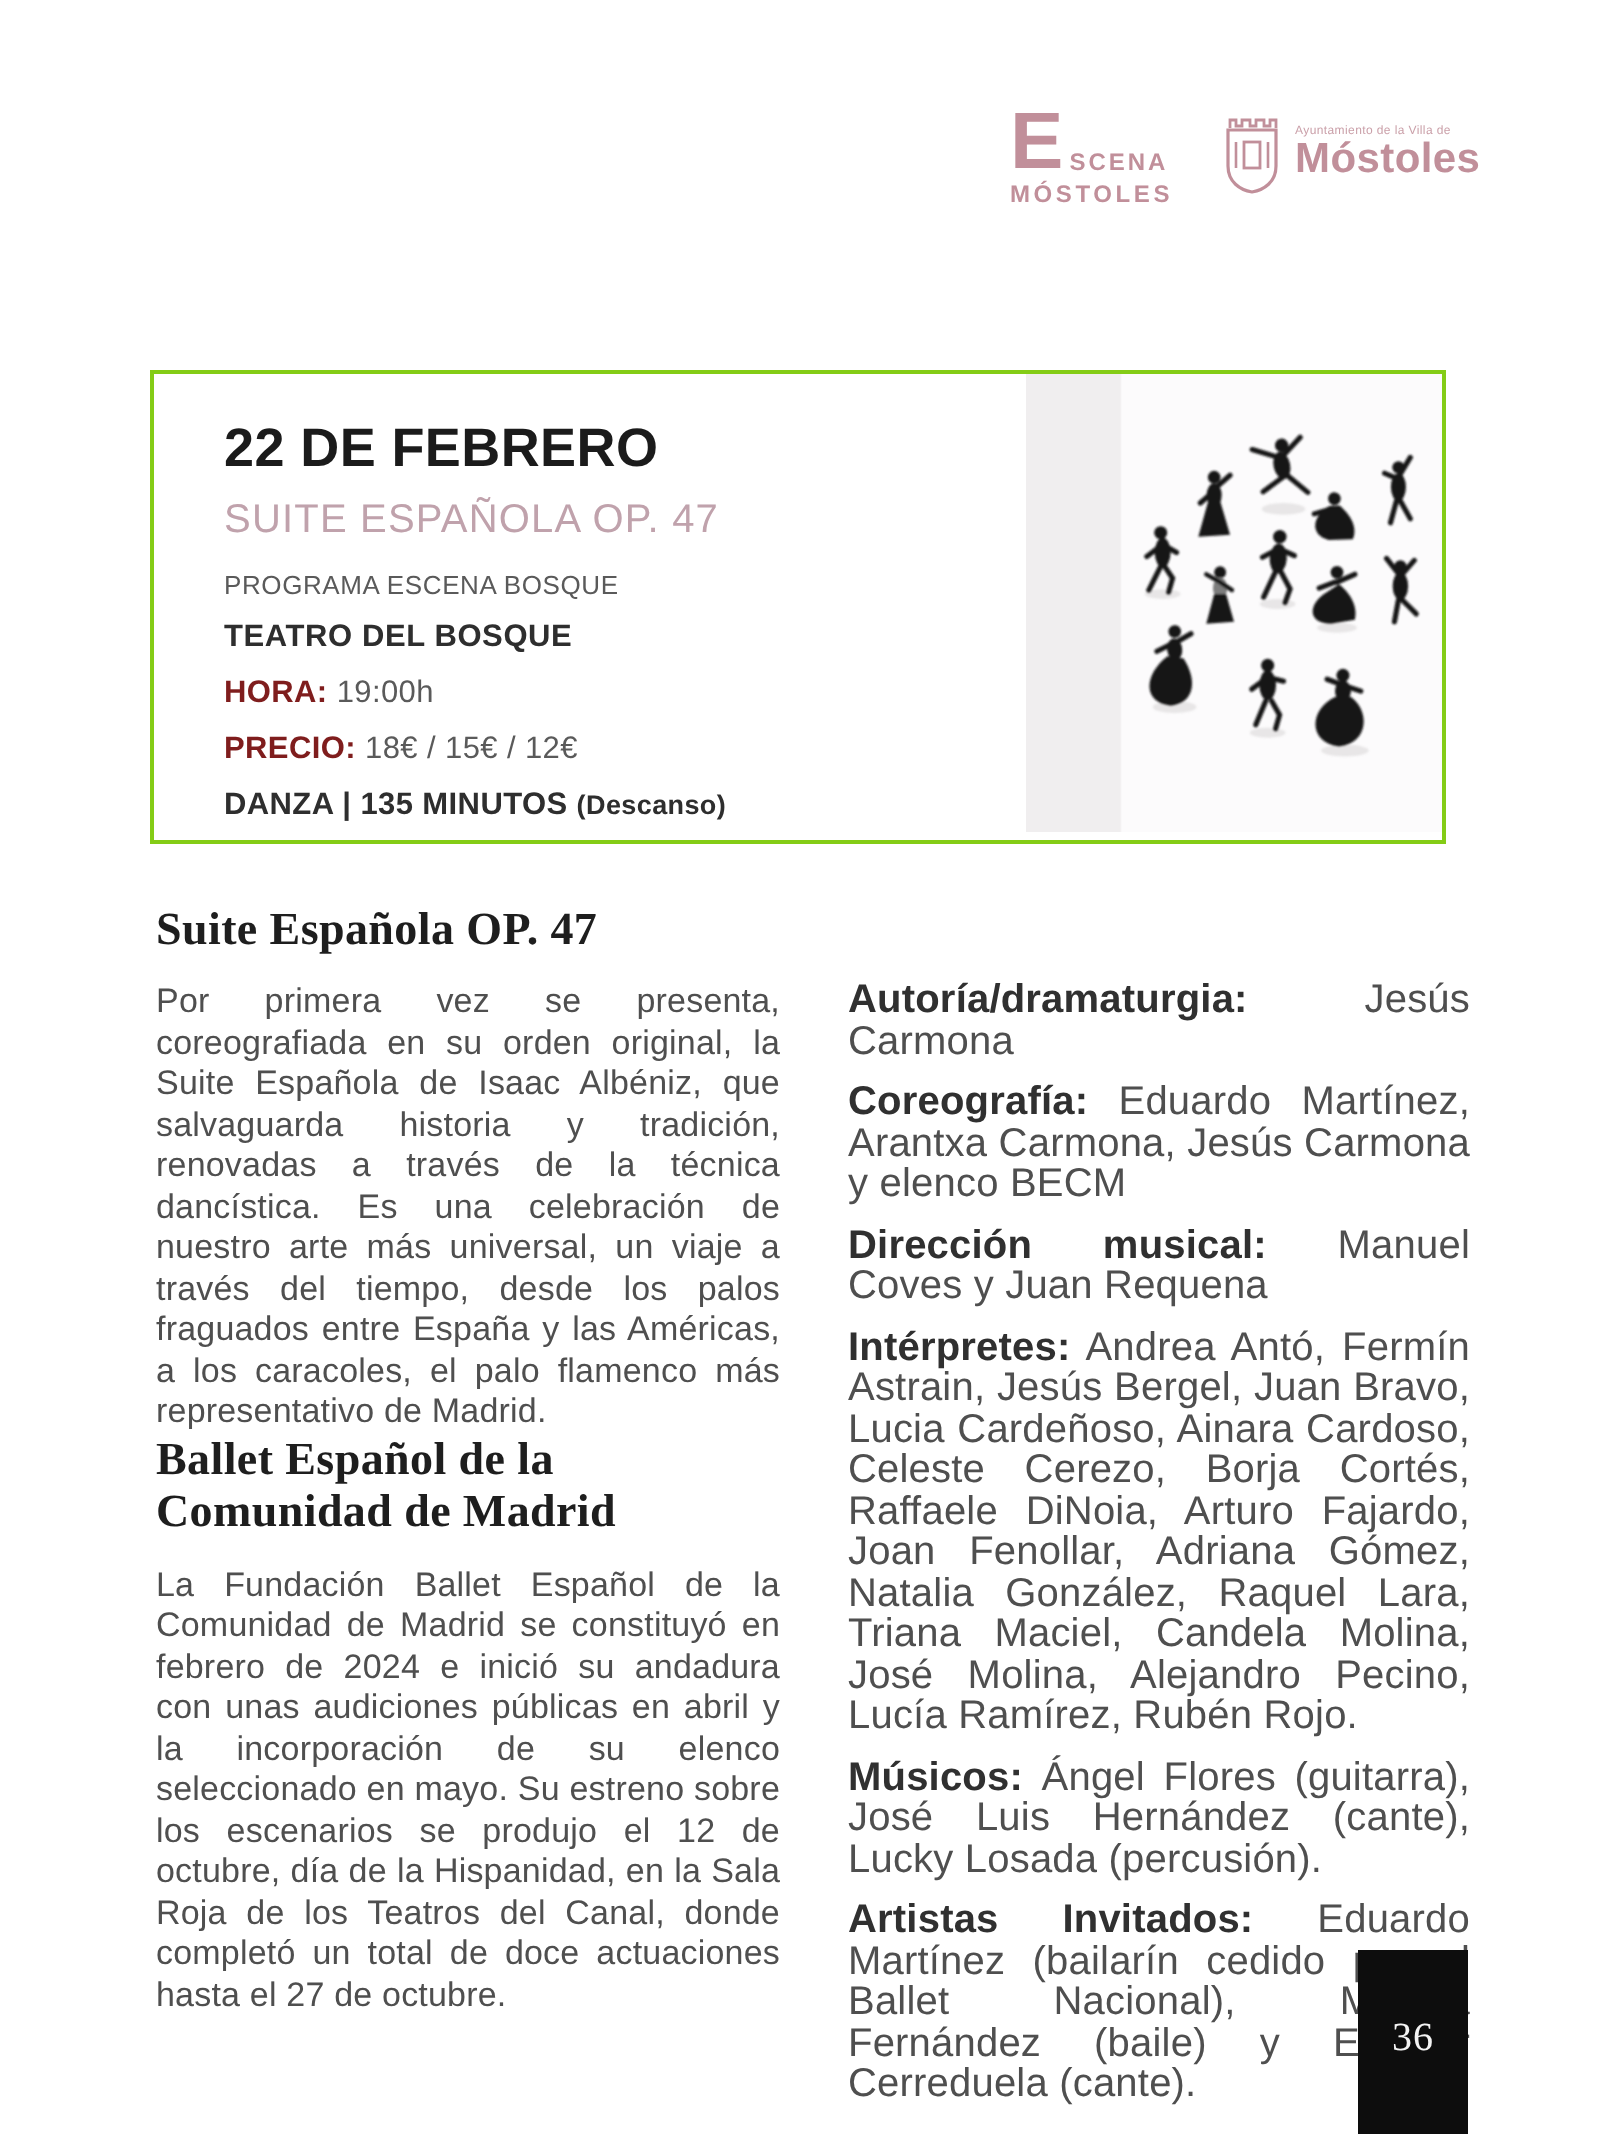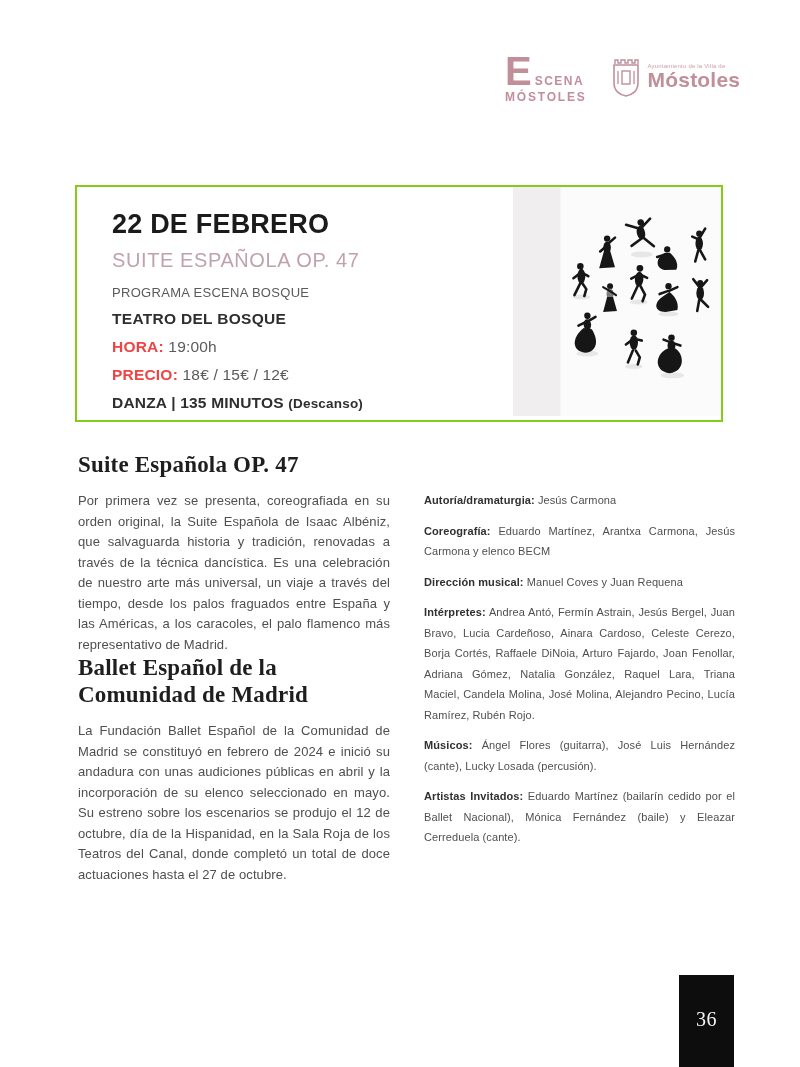--- a/index.html
+++ b/index.html
@@ -17,39 +17,39 @@
   .citylogo .txt .tiny{font-size:6px;letter-spacing:0.2px;opacity:.85;}
   .citylogo .txt .big{font-size:21px;font-weight:bold;letter-spacing:0.2px;line-height:1.05;}
 
   
   .card{position:absolute;left:75px;top:185px;width:644px;height:233px;border:2px solid #84cc16;background:#fff;}
   .card-text{position:absolute;left:35px;top:22px;width:380px;}
   .ev-date{font-size:27px;font-weight:bold;color:#1b1b1b;letter-spacing:0.2px;}
   .ev-title{font-size:20px;color:#c0a2ac;letter-spacing:0.6px;margin-top:9px;}
   .ev-program{font-size:13px;color:#5a5a5a;letter-spacing:0.3px;margin-top:13px;}
   .ev-line{font-size:15.5px;color:#5a5a5a;margin-top:10px;letter-spacing:0.2px;}
-  .ev-line b{color:#ef4444;}
+  .ev-line b{color:#7f1d1d;}
   .ev-venue{font-size:15.5px;font-weight:bold;color:#2e2e2e;margin-top:10px;letter-spacing:0.3px;}
   .ev-genre{font-size:15.5px;font-weight:bold;color:#2e2e2e;margin-top:10px;letter-spacing:0.2px;}
   .ev-genre .note{font-size:13.5px;}
 
   
   .photo{position:absolute;right:0;top:0;width:208px;height:229px;
          background:linear-gradient(90deg,#f0eeef 0px,#f0eeef 47px,#fcfbfc 48px);}
   .photo svg{display:block;}
 
   
   .colL{position:absolute;left:78px;top:452px;width:312px;}
   .colR{position:absolute;left:424px;top:490px;width:311px;}
   h2.sec{font-family:"Liberation Serif",serif;font-size:23px;font-weight:bold;color:#1e1e1e;
          margin:0;line-height:1.15;letter-spacing:0.2px;}
   h2.sec span{display:block;}
-  .para{font-size:13px;line-height:20.5px;color:#4f4f4f;text-align:justify;margin:13px 0 0 0;letter-spacing:0.1px;}
+  .para{font-size:17px;line-height:20.5px;color:#4f4f4f;text-align:justify;margin:13px 0 0 0;letter-spacing:0.1px;}
   .sec2{margin-top:24px;}
-  .credit{font-size:11px;line-height:20.5px;color:#4f4f4f;text-align:justify;margin:0 0 10px 0;letter-spacing:0.1px;}
+  .credit{font-size:20px;line-height:20.5px;color:#4f4f4f;text-align:justify;margin:0 0 10px 0;letter-spacing:0.1px;}
   .credit b{color:#303030;}
 
   
   .pagenum{position:absolute;left:679px;top:975px;width:55px;height:92px;background:#0d0d0d;
            color:#f3f3f3;font-family:"Liberation Serif",serif;font-size:20px;text-align:center;}
   .pagenum span{display:block;margin-top:33px;letter-spacing:0.5px;}
 </style>
 </head>
 <body>
 

